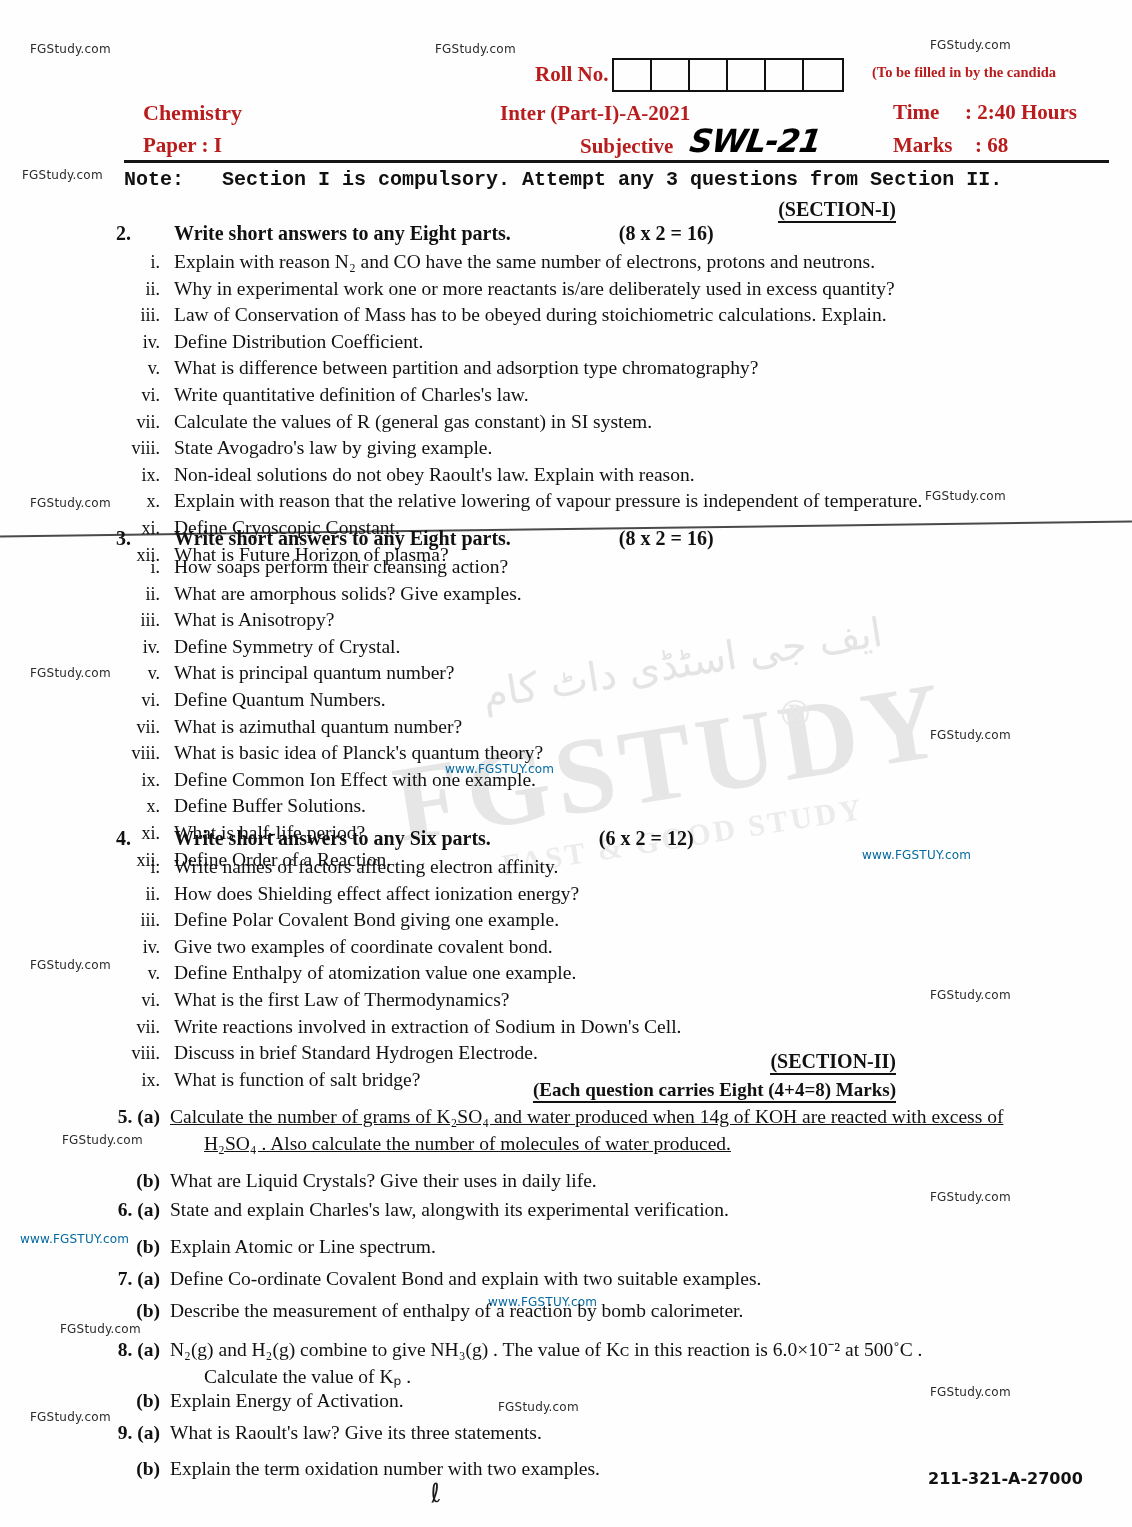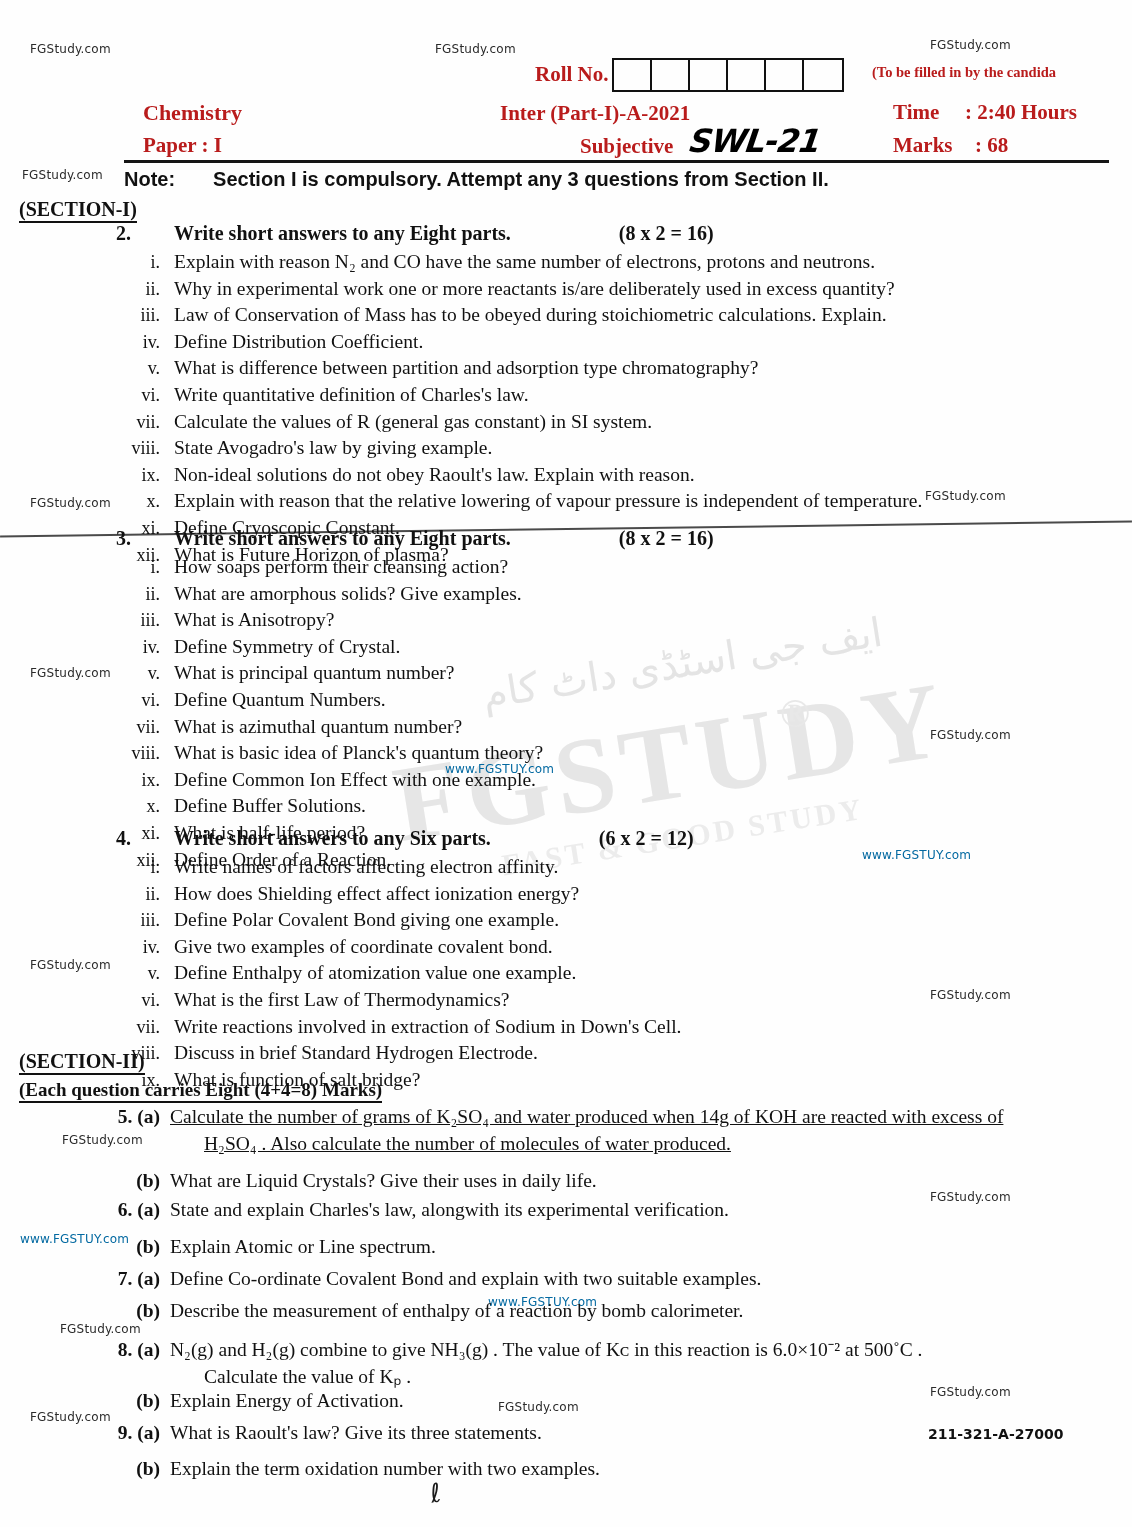--- a/index.html
+++ b/index.html
@@ -130,21 +130,21 @@
     position: absolute;
     left: 124px; top: 160px;
     width: 985px; height: 3px;
     background: #151515;
     z-index: 3;
   }
 
   #note-row {
     position: absolute;
     left: 124px; top: 168px;
-    font-family: Liberation Sans, sans-serif;
+    font-family: Liberation Mono, monospace;
     font-weight: bold;
     font-size: 20px;
     z-index: 3;
   }
   #note-row .nlabel { margin-right: 38px; }
 
   
   #scan-line {
     position: absolute;
     left: 0; top: 528px;
@@ -152,26 +152,25 @@
     background: #2a2a2a;
     transform: rotate(-0.75deg);
     z-index: 2;
     opacity: .85;
   }
 
   
   .sec-head {
     position: absolute;
     width: 896px;
-    text-align: left;
+    text-align: right;
     font-family: "Liberation Serif", serif;
     font-weight: bold;
     font-size: 20px;
     z-index: 3;
-    padding-left: 19px;
   }
   .sec-head span {
     border-bottom: 2px solid #111;
     padding-bottom: 1px;
   }
   #sec1-head { top: 198px; }
   #sec2-head { top: 1050px; }
   #sec2-sub  { top: 1079px; font-size: 19px; }
   #sec2-head span, #sec2-sub span { border-bottom: 2px solid #111; }
 
@@ -235,24 +234,24 @@
     font-weight: bold;
   }
   .s2 .body { display: inline; }
   .s2 .cont {
     display: block;
     margin-left: 96px;
   }
 
   #footer-code {
     position: absolute;
-    left: 928px; top: 1426px;
+    left: 928px; top: 1469px;
     font-family: "DejaVu Sans", sans-serif;
     font-weight: bold;
-    font-size: 14px;
+    font-size: 16px;
     z-index: 3;
   }
   #footer-mark {
     position: absolute;
     left: 430px; top: 1478px;
     font-family: "DejaVu Sans", sans-serif;
     font-size: 26px;
     font-style: italic;
     color: #1a1a1a;
     transform: rotate(-10deg);

